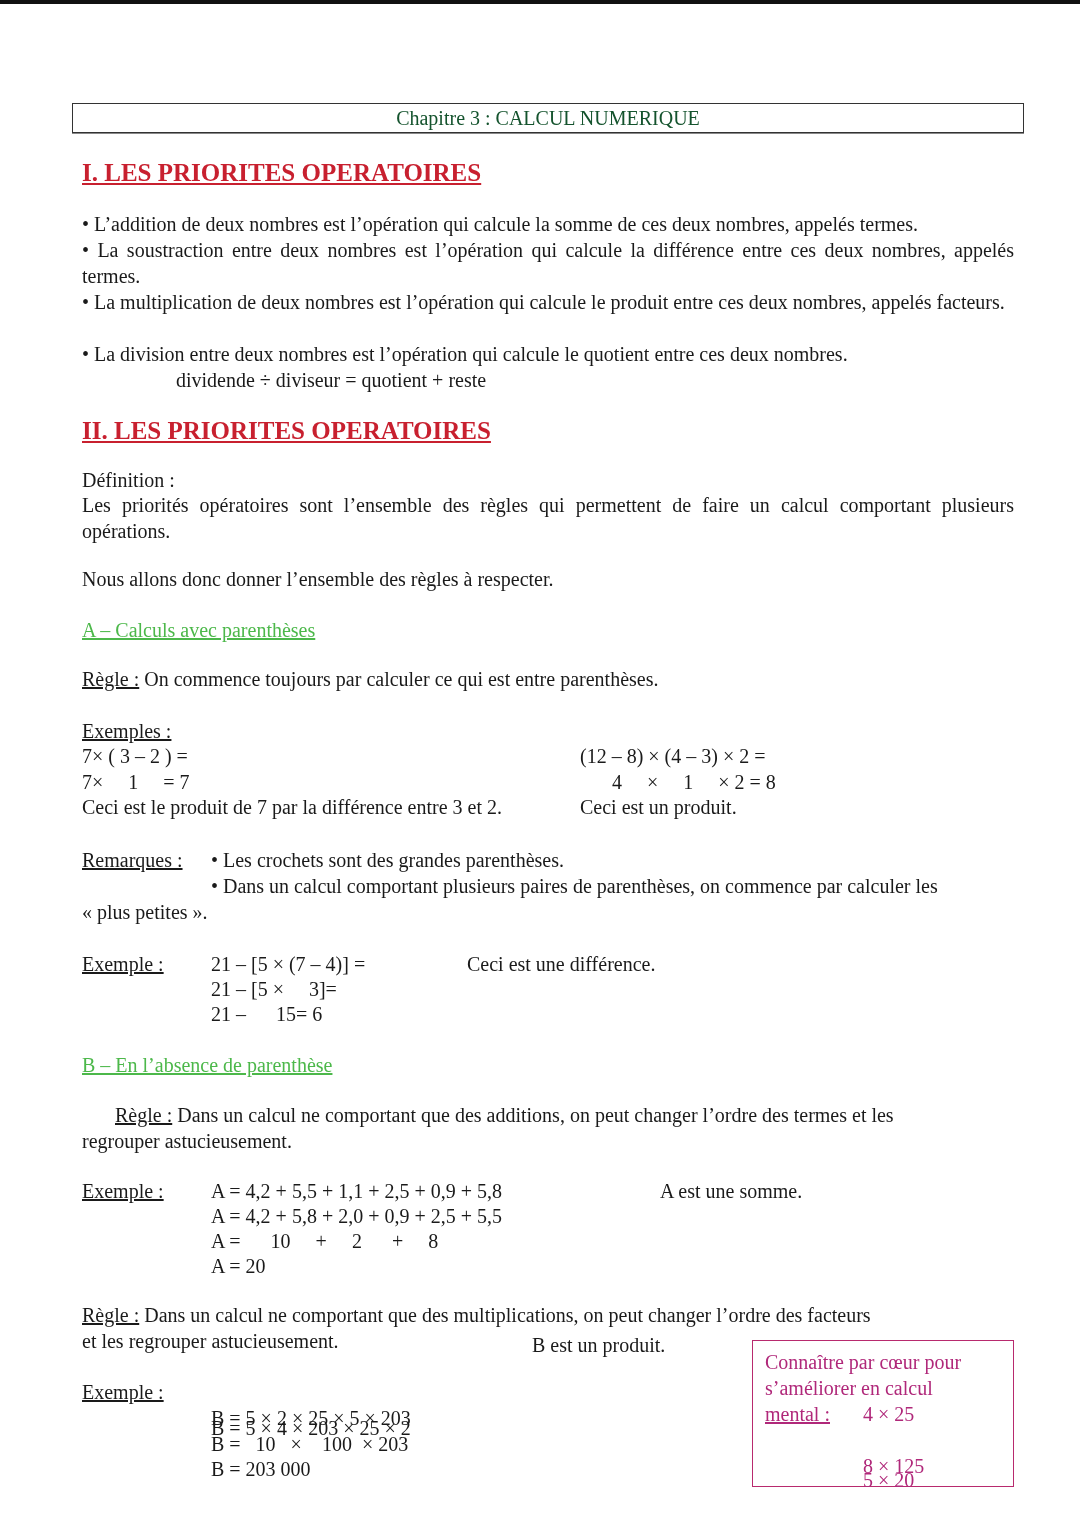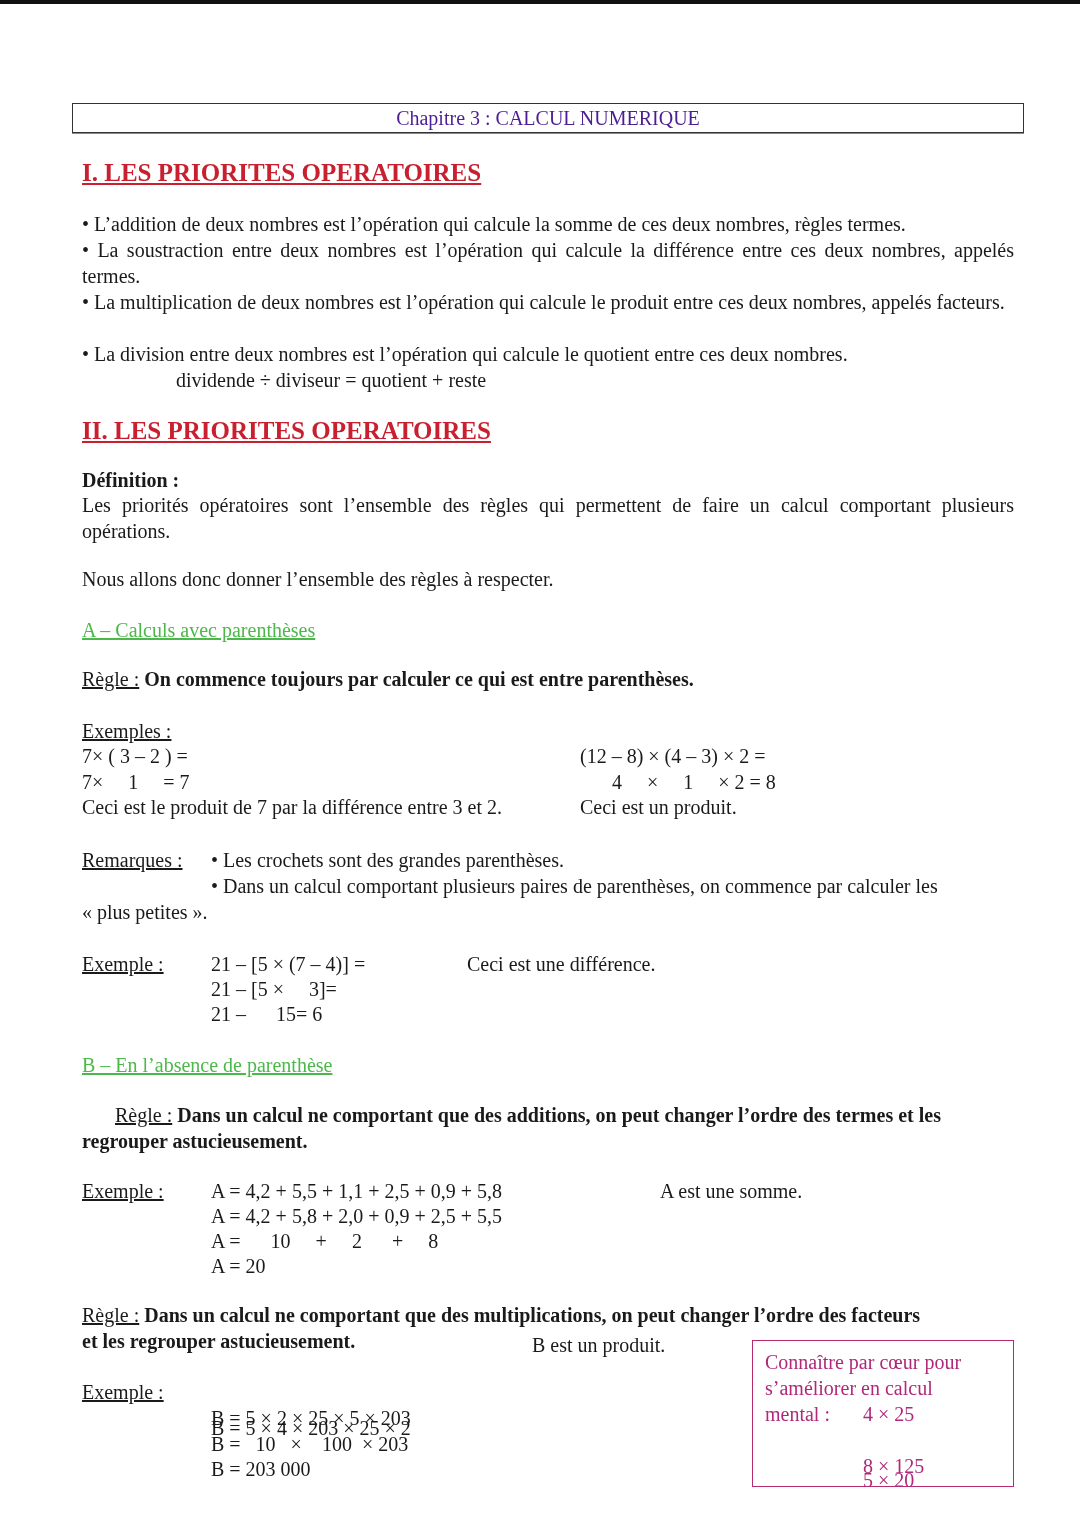--- a/index.html
+++ b/index.html
@@ -5,42 +5,42 @@
   html, body { margin: 0; padding: 0; }
   body {
     width: 1080px; height: 1526px; background: #ffffff; position: relative; overflow: hidden;
     font-family: "Liberation Serif", serif; color: #1a1a1a; font-size: 20px;
   }
   .scanline { position: absolute; left: 0; top: 0; width: 1080px; height: 4px; background: #111; }
   .abs { position: absolute; white-space: nowrap; line-height: 25px; }
   .title-box {
     position: absolute; left: 72px; top: 103px; width: 950px; height: 28px;
     border: 1.5px solid #333; box-shadow: 0 1px 0 #888;
-    text-align: center; font-size: 20px; line-height: 28px; color: #4c1d95;
+    text-align: center; font-size: 20px; line-height: 28px; color: #14532d;
   }
   .h-red { color: #c8202f; font-weight: bold; text-decoration: underline; font-size: 25px; }
   .h-green { color: #4cb84a; text-decoration: underline; font-size: 20px; }
   .para { position: absolute; left: 82px; width: 932px; line-height: 26px; text-align: justify; }
   .u { text-decoration: underline; }
-  .b { font-weight: bold; }
+  .b { font-weight: normal; }
   .pink-box {
     position: absolute; left: 752px; top: 1340px; width: 260px; height: 145px;
     border: 1.5px solid #b82a6e; color: #b0287a; font-size: 20px;
   }
   .pink-box .line { position: absolute; left: 12px; white-space: nowrap; line-height: 26px; }
 </style>
 </head>
 <body>
 
 <div class="scanline"></div>
 
 <div class="title-box">Chapitre 3 : CALCUL NUMERIQUE</div>
 
 <div class="abs h-red" style="left:82px; top:160px;">I. LES PRIORITES OPERATOIRES</div>
-<div class="para" style="top:211px;">• L’addition de deux nombres est l’opération qui calcule la somme de ces deux nombres, règles termes.</div>
+<div class="para" style="top:211px;">• L’addition de deux nombres est l’opération qui calcule la somme de ces deux nombres, appelés termes.</div>
 <div class="para" style="top:237px;">• La soustraction entre deux nombres est l’opération qui calcule la différence entre ces deux nombres, appelés termes.</div>
 <div class="para" style="top:289px;">• La multiplication de deux nombres est l’opération qui calcule le produit entre ces deux nombres, appelés facteurs.</div>
 <div class="para" style="top:341px;">• La division entre deux nombres est l’opération qui calcule le quotient entre ces deux nombres.</div>
 <div class="abs" style="left:176px; top:368px;">dividende ÷ diviseur = quotient + reste</div>
 
 <div class="abs h-red" style="left:82px; top:418px;">II. LES PRIORITES OPERATOIRES</div>
 <div class="abs b" style="left:82px; top:468px;">Définition :</div>
 <div class="para" style="top:492px;">Les priorités opératoires sont l’ensemble des règles qui permettent de faire un calcul comportant plusieurs opérations.</div>
 <div class="abs" style="left:82px; top:567px;">Nous allons donc donner l’ensemble des règles à respecter.</div>
 
@@ -91,17 +91,17 @@
 <div class="abs u" style="left:82px; top:1380px;">Exemple :</div>
 <div class="abs" style="left:211px; top:1380px; white-space:pre;margin-top:36px;">B = 5 × 4 × 203 × 25 × 2</div>
 <div class="abs" style="left:211px; top:1406px; white-space:pre;">B = 5 × 2 × 25 × 5 × 203</div>
 <div class="abs" style="left:211px; top:1432px; white-space:pre;">B =   10   ×    100  × 203</div>
 <div class="abs" style="left:211px; top:1457px; white-space:pre;">B = 203 000</div>
 <div class="abs" style="left:532px; top:1320px;margin-top:13px;">B est un produit.</div>
 
 <div class="pink-box">
   <div class="line" style="top:8px;">Connaître par cœur pour</div>
   <div class="line" style="top:34px;">s’améliorer en calcul</div>
-  <div class="line" style="top:60px;">mental :</div>
+  <div class="line" style="top:60px;text-decoration:underline;">mental :</div>
   <div class="line" style="left:110px; top:60px;text-align:center;">4 × 25</div>
   <div class="line" style="left:110px; top:86px;margin-top:40px;">5 × 20</div>
   <div class="line" style="left:110px; top:112px;">8 × 125</div>
 </div>
 
 </body></html>

